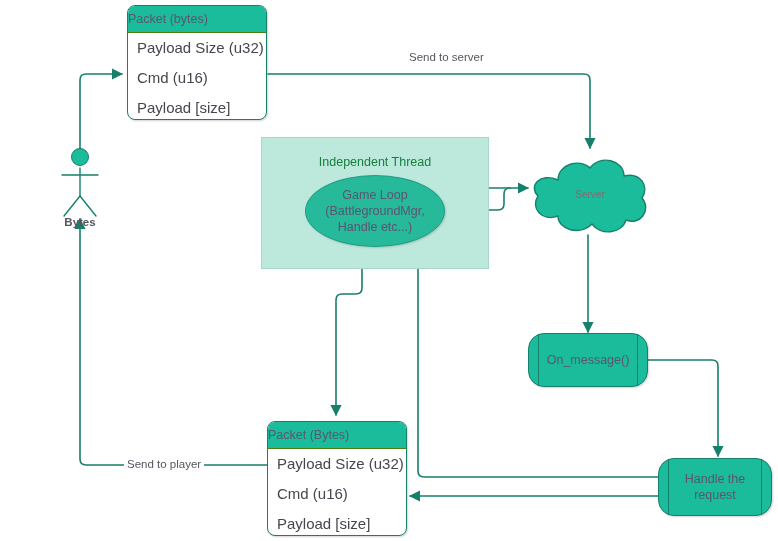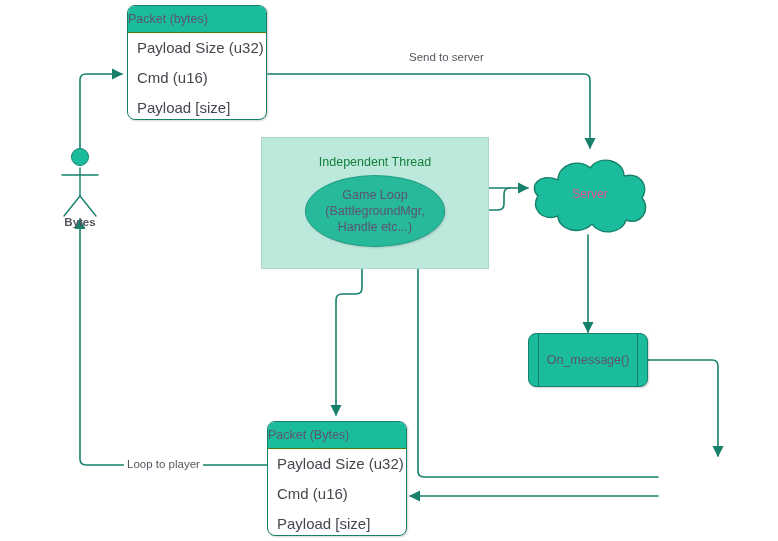--- a/index.html
+++ b/index.html
@@ -89,31 +89,31 @@
   }
   .cloud-label {
     position: absolute;
     left: 0;
     top: 0;
     width: 100%;
     height: 100%;
     display: flex;
     align-items: center;
     justify-content: center;
-    color: #ec4899;
-    font-size: 12px;
+    color: #737373;
+    font-size: 10px;
     pointer-events: none;
   }
 
   
   .subroutine {
     position: absolute;
     background: #1ABC9C;
     border: 1px solid #16806b;
-    border-radius: 8px;
+    border-radius: 16px;
     box-sizing: border-box;
     display: flex;
     align-items: center;
     justify-content: center;
     text-align: center;
     color: #5c5470;
     font-size: 12.5px;
     line-height: 16px;
     box-shadow: 1px 1px 2px rgba(0,0,0,0.18);
   }
@@ -232,29 +232,37 @@
     </svg>
     <div class="cloud-label">Server</div>
   </div>
 
   <div class="subroutine" style="left:528px; top:333px; width:120px; height:54px;">
     <span class="bar-l"></span>
     <span class="bar-r"></span>
     <span>On_message()</span>
   </div>
 
+  <div class="subroutine" style="left:658px; top:458px; width:114px; height:58px;">
+    <span class="bar-l"></span>
+    <span class="bar-r"></span>
+    <span>
+      <span>Handle the</span><br>
+      <span>request</span>
+    </span>
+  </div>
 
   <div class="packet-box" style="left:267px; top:421px; width:140px; height:115px;">
     <div class="packet-title">Packet (Bytes)</div>
     <div class="packet-row">Payload Size (u32)</div>
     <div class="packet-row">Cmd (u16)</div>
     <div class="packet-row">Payload [size]</div>
   </div>
 
   <div class="actor-head" style="left:71px; top:148px;"></div>
   <div class="actor-label" style="left:0px; top:215px; width:160px;">
     <b>Bytes</b>
   </div>
 
   <div class="edge-label" style="left:406px; top:63px; transform:translateY(-100%);">Send to server</div>
-  <div class="edge-label" style="left:124px; top:458px;">Loop to player</div>
+  <div class="edge-label" style="left:124px; top:458px;">Send to player</div>
 
 </div>
 
 </body></html>

